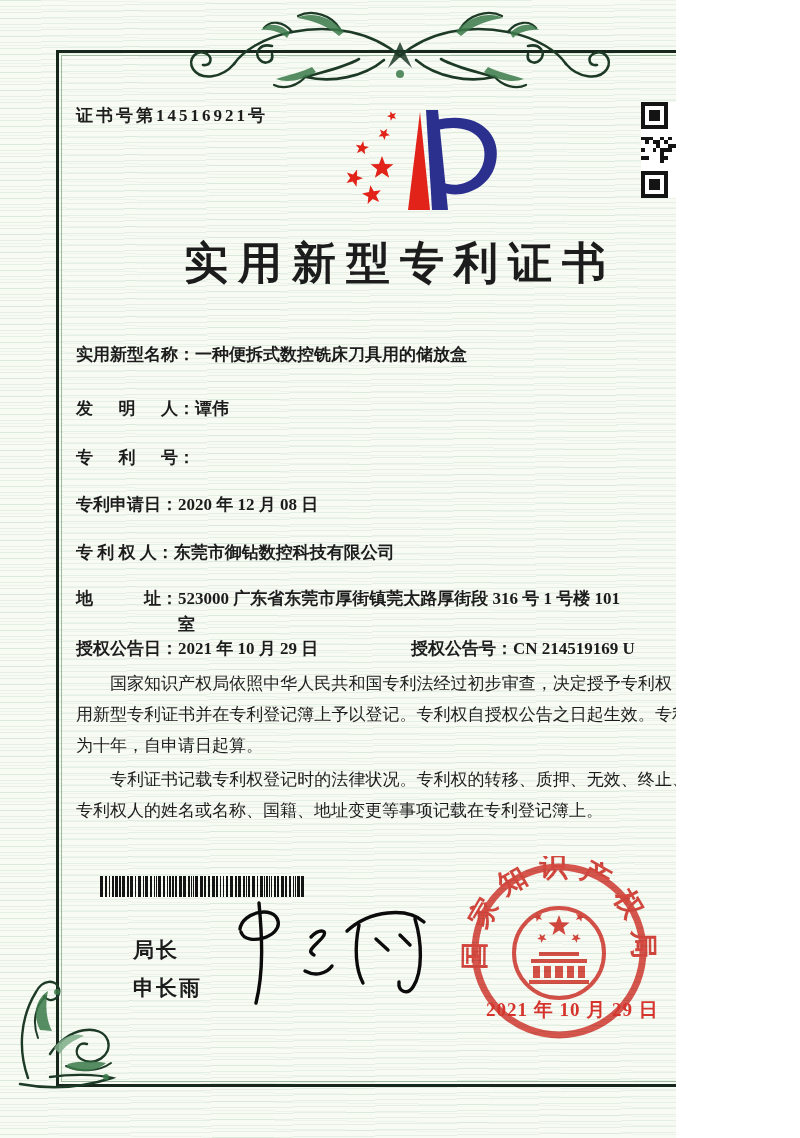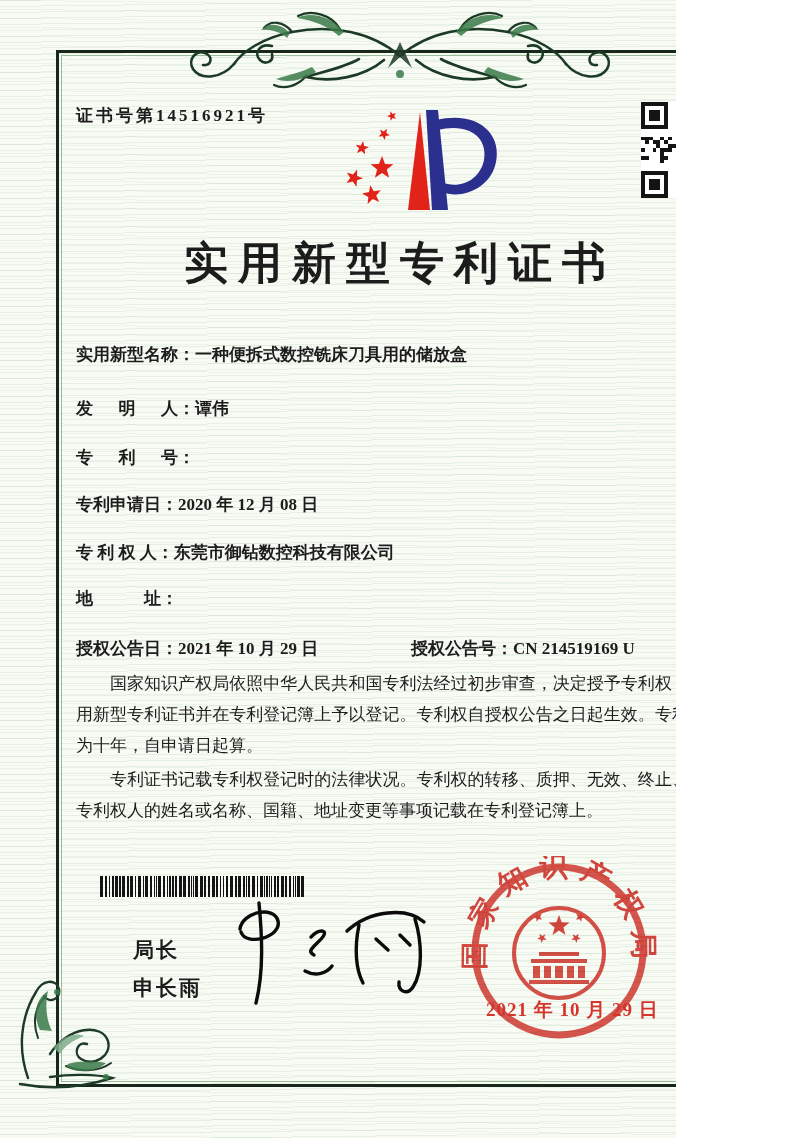--- a/index.html
+++ b/index.html
@@ -312,20 +312,22 @@
   <div class="abs row" style="top:492px">
     <span class="lbl">专利申请日：</span>
     <span class="val">2020 年 12 月 08 日</span>
   </div>
   <div class="abs row" style="top:540px">
     <span class="lbl">专 利 权 人：</span>
     <span class="val">东莞市御钻数控科技有限公司</span>
   </div>
   <div class="abs row" style="top:586px">
     <span class="lbl">地　　　址：</span>
+    <span class="val" style="width:560px">523000 广东省东莞市厚街镇莞太路厚街段 316 号 1 号楼 101
+室</span>
   </div>
   <div class="abs row" style="top:636px">
     <span class="lbl">授权公告日：</span>
     <span class="val">2021 年 10 月 29 日</span>
     <span class="row2pair">
       <span class="lbl">授权公告号：</span>
       <span class="val">CN 214519169 U</span>
     </span>
   </div>
 

